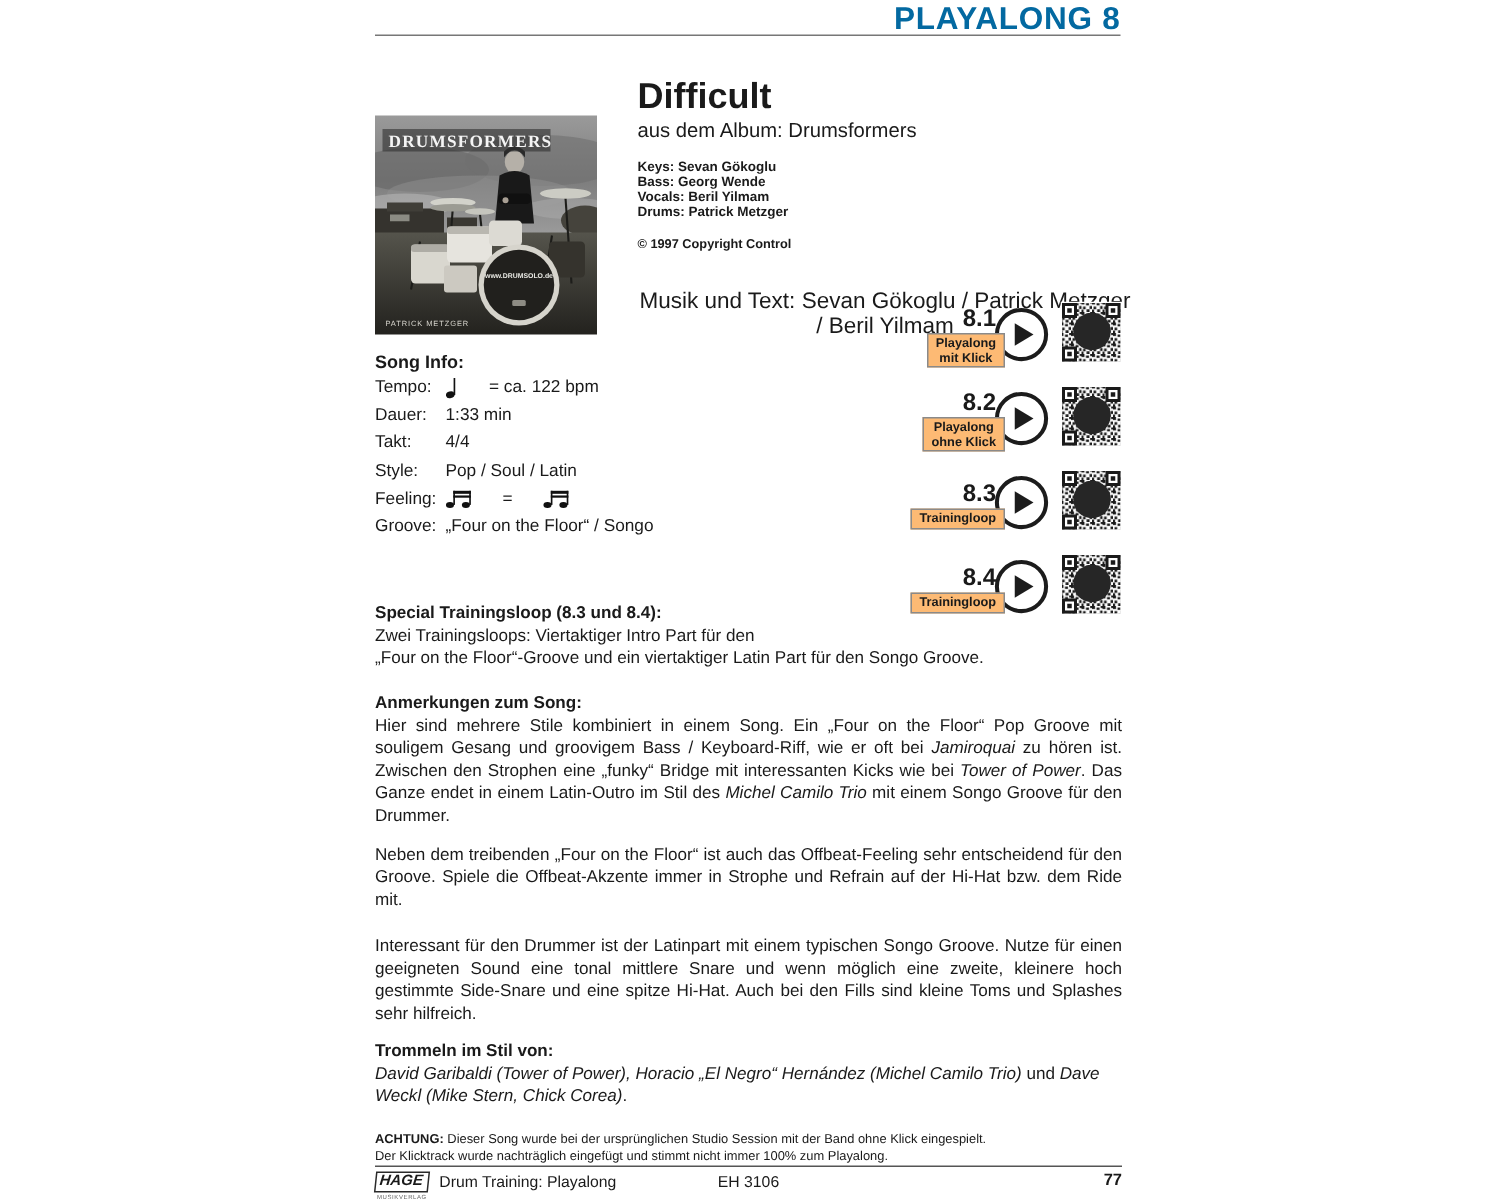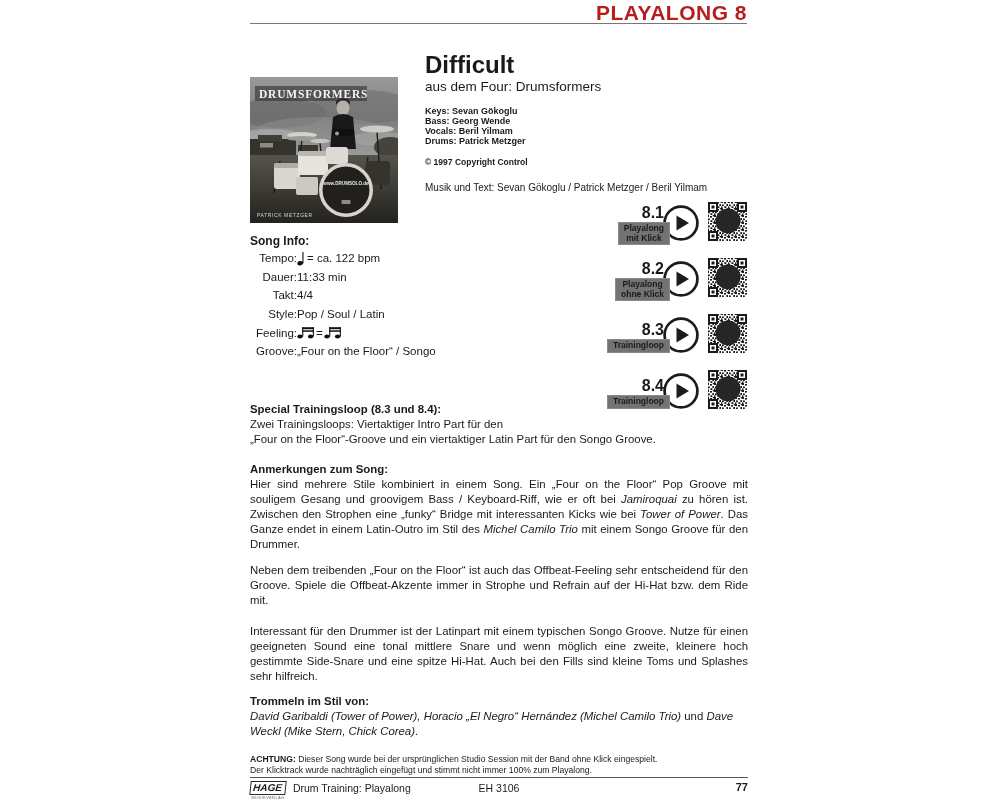--- a/index.html
+++ b/index.html
@@ -1,51 +1,51 @@
 <!DOCTYPE html>
 <html><head>
 <meta charset="utf-8">
 <style>
   html,body{margin:0;padding:0;background:#fff;}
   .page{position:relative;width:1000px;height:800px;background:#fff;color:#1a1a1a;
         font-family:"Liberation Sans",sans-serif;overflow:hidden;}
 
   
   .header-title{position:absolute;top:1px;right:253px;font-size:21px;font-weight:600;
-                letter-spacing:.5px;color:#b91c1c;}
+                letter-spacing:.5px;color:#0369a1;}
   .header-rule{position:absolute;left:250px;right:253px;top:23px;border-top:1.6px solid #777;}
 
   
   .cover{position:absolute;left:250px;top:57px;width:148px;height:186px;}
   .cover svg{width:100%;height:100%;display:block;}
 
   
   .titleblock{position:absolute;left:425px;top:52px;width:330px;}
   .song-title{font-size:24px;font-weight:700;line-height:26px;}
   .song-album{font-size:13.5px;line-height:16px;margin-top:1px;}
   .credits{margin-top:11px;font-size:9px;line-height:10px;font-weight:600;}
   .copyright{margin-top:11px;font-size:8.5px;font-weight:600;}
-  .writers{margin-top:15px;font-size:10px;}
+  .writers{margin-top:25px;font-size:15px;text-align:center;}
 
   
   .songinfo{position:absolute;left:250px;top:234px;width:345px;}
   .si-heading{font-size:12px;font-weight:700;margin-bottom:1px;}
-  .si-row{display:flex;align-items:center;height:18.6px;font-size:11.5px;text-align:right;}
+  .si-row{display:flex;align-items:center;height:18.6px;font-size:11.5px;}
   .si-label{width:47px;flex:none;}
-  .si-value{display:flex;align-items:center;gap:1px;}
+  .si-value{display:flex;align-items:center;gap:20px;}
   .note-icon{display:inline-block;vertical-align:middle;}
 
   
   .track{position:absolute;left:610px;width:138px;height:50px;}
   .t1{top:200px}.t2{top:256px}.t3{top:312px}.t4{top:368px}
   .track .num{position:absolute;left:0;top:4px;width:54px;text-align:right;
               font-size:16px;font-weight:700;}
   .track.single .num{top:9px;}
   .track .play{position:absolute;left:52px;top:4px;width:38px;height:38px;z-index:1;cursor:pointer;}
-  .track .lbl{position:absolute;right:78px;top:22px;z-index:2;background:#737373;
+  .track .lbl{position:absolute;right:78px;top:22px;z-index:2;background:#fdba74;
               border:1px solid #8a8a8a;padding:1px 5px;font-size:8.5px;font-weight:700;
               line-height:9.6px;text-align:center;white-space:nowrap;}
   .track.single .lbl{top:27px;}
   .track .qr{position:absolute;left:97px;top:1px;width:41px;height:41px;}
 
   
   .main{position:absolute;left:250px;top:402px;width:498px;font-size:11.4px;line-height:15px;}
   .sec-h{font-weight:700;}
   .pre{white-space:pre-line;}
   .just{text-align:justify;}
@@ -174,21 +174,21 @@
       <rect x="91.5" y="123" width="9" height="4" rx="1" fill="#8e8c84"></rect>
 
       <rect x="5" y="9" width="112" height="15" fill="#2e2e2e" opacity=".6"></rect>
       <text x="9" y="21" font-size="11.5" font-weight="bold" fill="#f4f4f4" letter-spacing="0.8" font-family="Liberation Serif, serif">DRUMSFORMERS</text>
       <text x="7" y="140" font-size="5" fill="#d8d6ce" letter-spacing="0.6" font-family="Liberation Sans, sans-serif">PATRICK METZGER</text>
     </svg>
   </div>
 
   <div class="titleblock">
     <div class="song-title">Difficult</div>
-    <div class="song-album">aus dem Four: Drumsformers</div>
+    <div class="song-album">aus dem Album: Drumsformers</div>
     <div class="credits">
       <div>Keys: Sevan Gökoglu</div>
       <div>Bass: Georg Wende</div>
       <div>Vocals: Beril Yilmam</div>
       <div>Drums: Patrick Metzger</div>
     </div>
     <div class="copyright">© 1997 Copyright Control</div>
     <div class="writers">Musik und Text: Sevan Gökoglu / Patrick Metzger / Beril Yilmam</div>
   </div>
 
@@ -200,21 +200,21 @@
         <svg class="note-icon" width="9" height="15" viewBox="0 0 9 15">
           <ellipse cx="3.2" cy="12.2" rx="2.9" ry="2.2" fill="#111" transform="rotate(-15 3.2 12.2)"></ellipse>
           <rect x="5.4" y="1" width="1.1" height="11.3" fill="#111"></rect>
         </svg>
         <span>= ca. 122 bpm</span>
       </span>
     </div>
     <div class="si-row">
       <span class="si-label">Dauer:</span>
       <span class="si-value">
-          <span>11:33 min</span>
+          <span>1:33 min</span>
         </span>
     </div>
     <div class="si-row">
       <span class="si-label">Takt:</span>
       <span class="si-value">
           <span>4/4</span>
         </span>
     </div>
     <div class="si-row">
       <span class="si-label">Style:</span>

